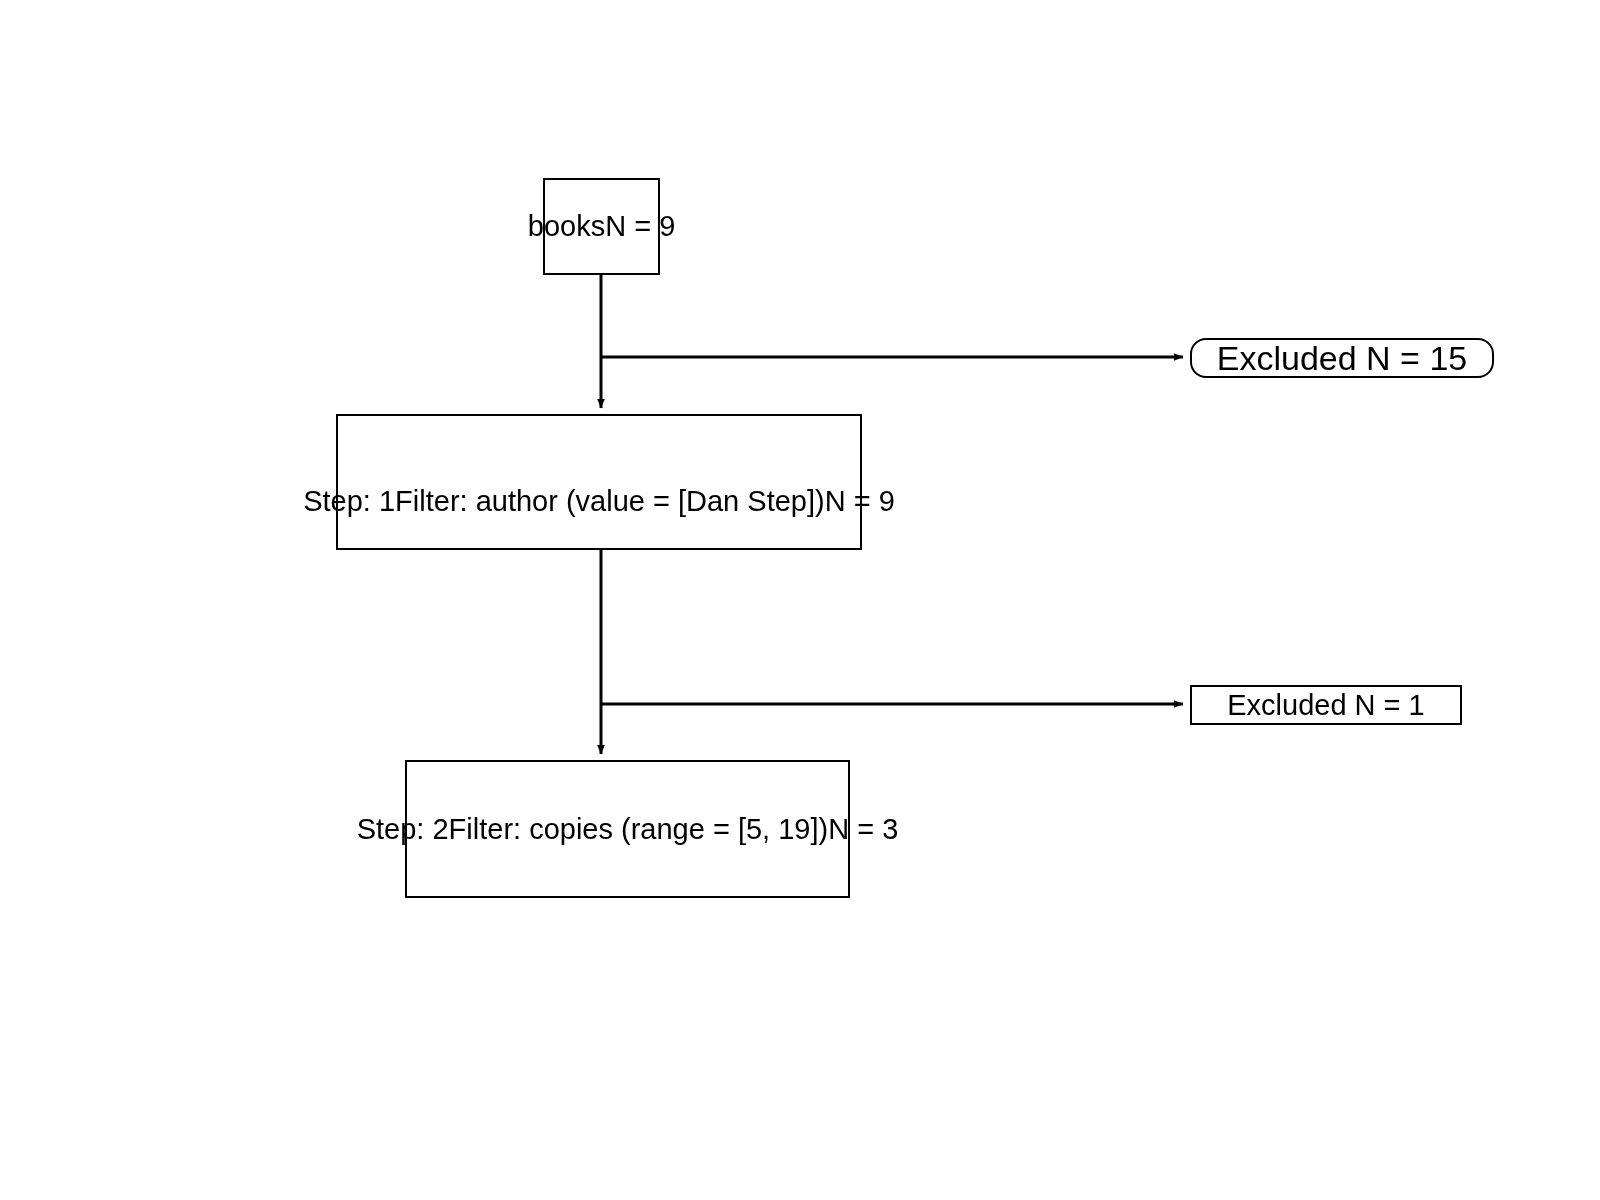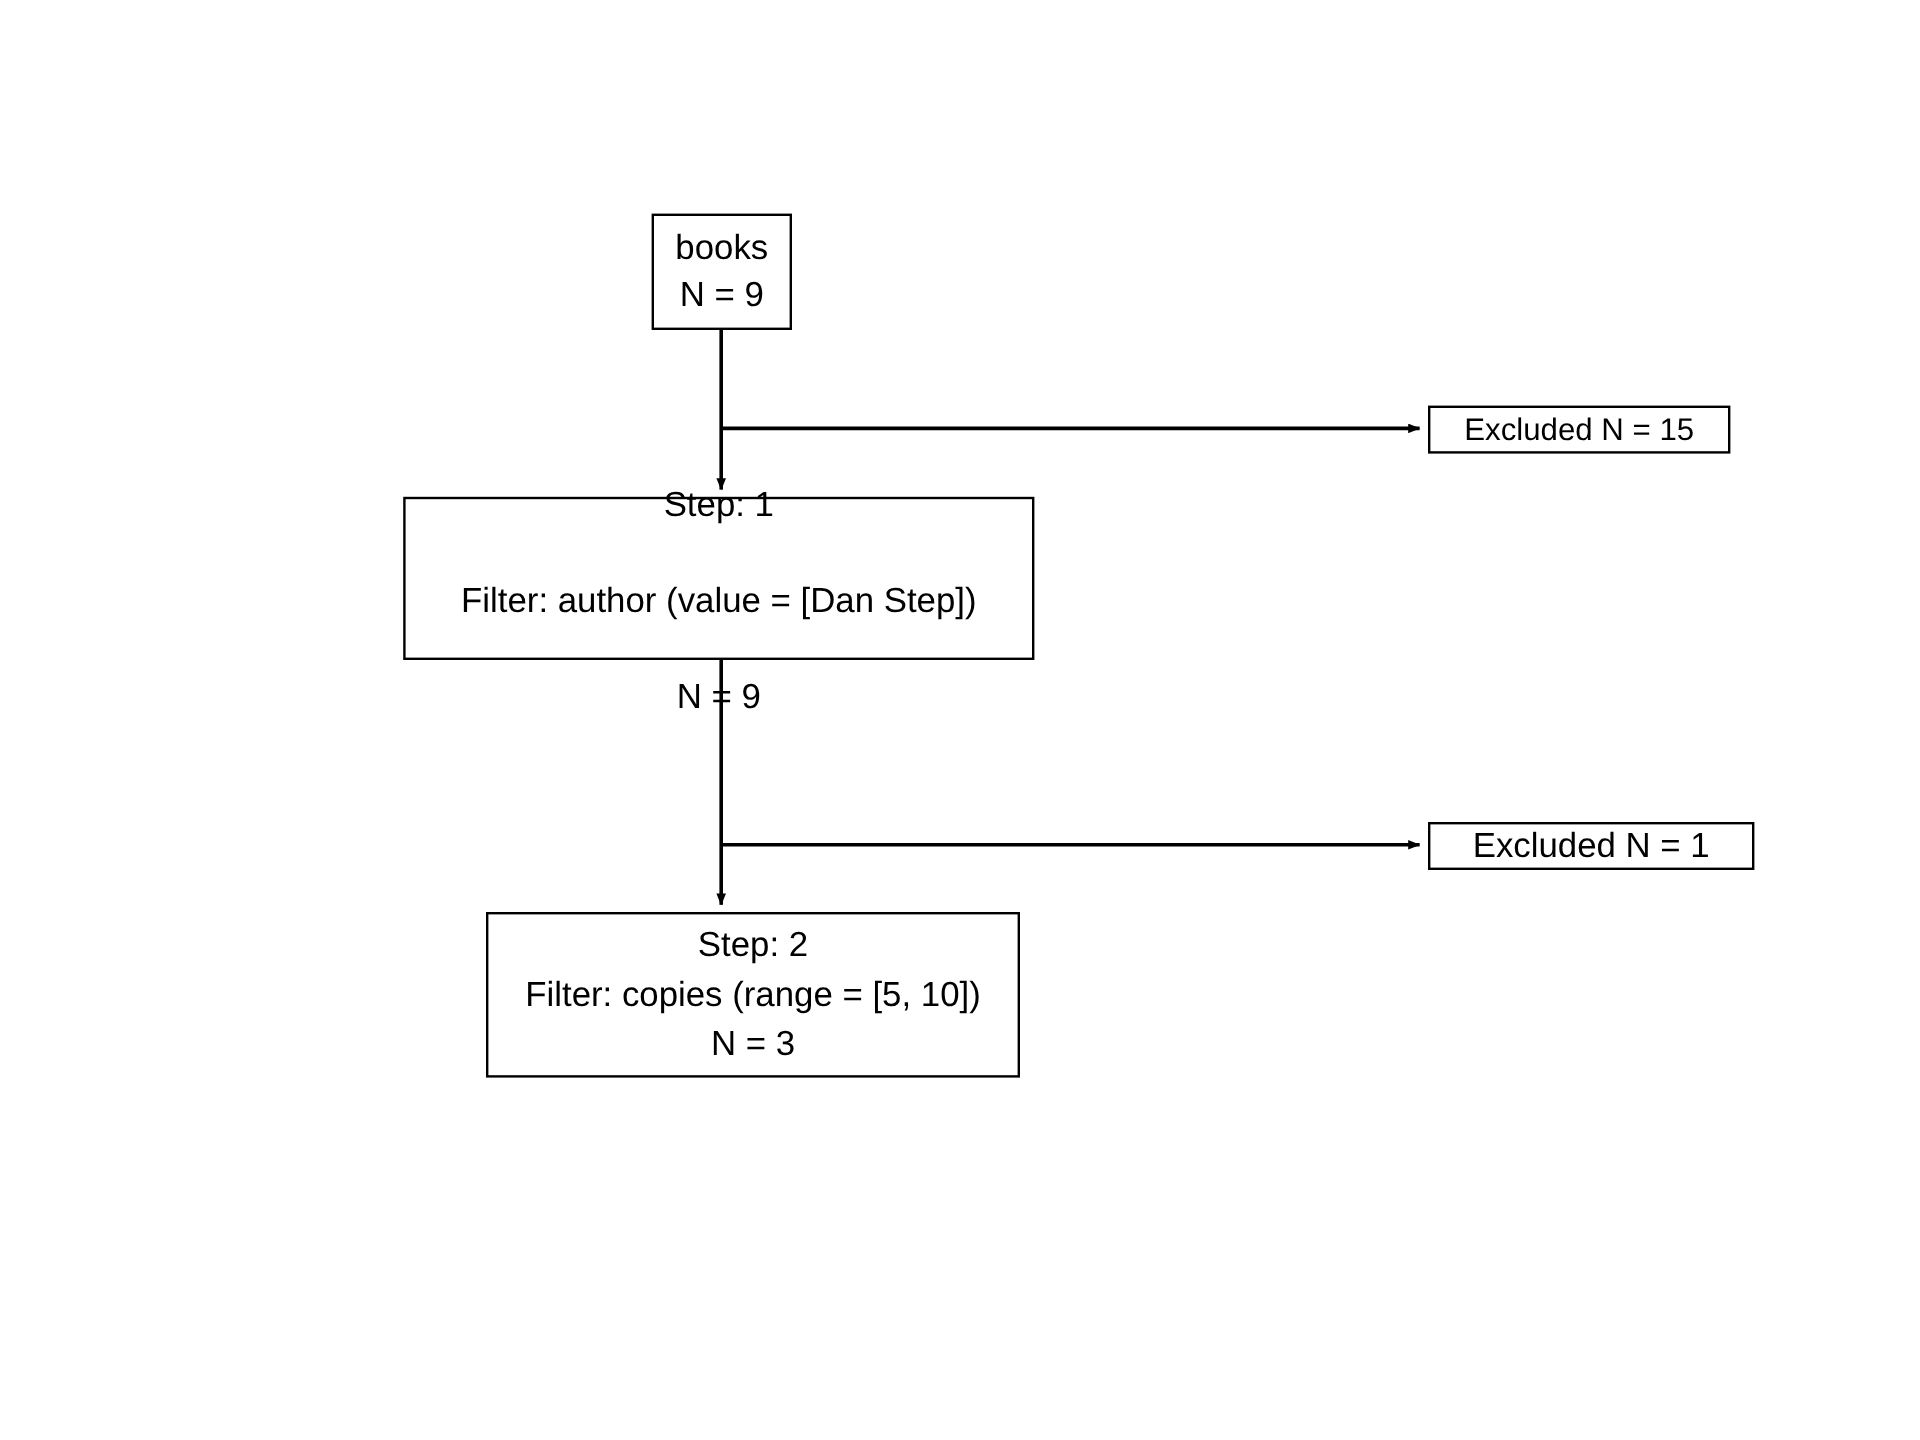--- a/index.html
+++ b/index.html
@@ -25,21 +25,21 @@
     top: 0;
     width: 1600px;
     height: 1200px;
   }
   .node-box {
     position: absolute;
     box-sizing: border-box;
     border: 2px solid #000000;
     background: #ffffff;
     display: flex;
-    flex-direction: column;
+    flex-direction: row;
     align-items: center;
     justify-content: center;
     text-align: center;
     font-family: "Liberation Sans", sans-serif;
     color: #000000;
     z-index: 2;
   }
   .node-line {
     display: block;
     white-space: nowrap;
@@ -74,23 +74,24 @@
     height: 138px;
     font-size: 29px;
     margin-left: 28px;
   }
   #node-step-2 .node-line { padding: 6px 0; }
 
   
   #node-excluded-1 {
     left: 1190px;
     top: 338px;
-    width: 252px;
+    width: 304px;
     height: 40px;
-    font-size: 26px;
+    font-size: 34px;
+    border-radius: 16px;
   }
   #node-excluded-2 {
     left: 1190px;
     top: 685px;
     width: 272px;
     height: 40px;
     font-size: 29px;
   }
 </style>
 </head>
@@ -128,17 +129,17 @@
     <span class="node-line">Filter: author (value = [Dan Step])</span>
     <span class="node-line">N = 9</span>
   </div>
 
   <div class="node-box" id="node-excluded-2">
     <span class="node-line">Excluded N = 1</span>
   </div>
 
   <div class="node-box" id="node-step-2">
     <span class="node-line">Step: 2</span>
-    <span class="node-line">Filter: copies (range = [5, 10])</span>
+    <span class="node-line">Filter: copies (range = [5, 19])</span>
     <span class="node-line">N = 3</span>
   </div>
 
 </div>
 
 </body></html>

